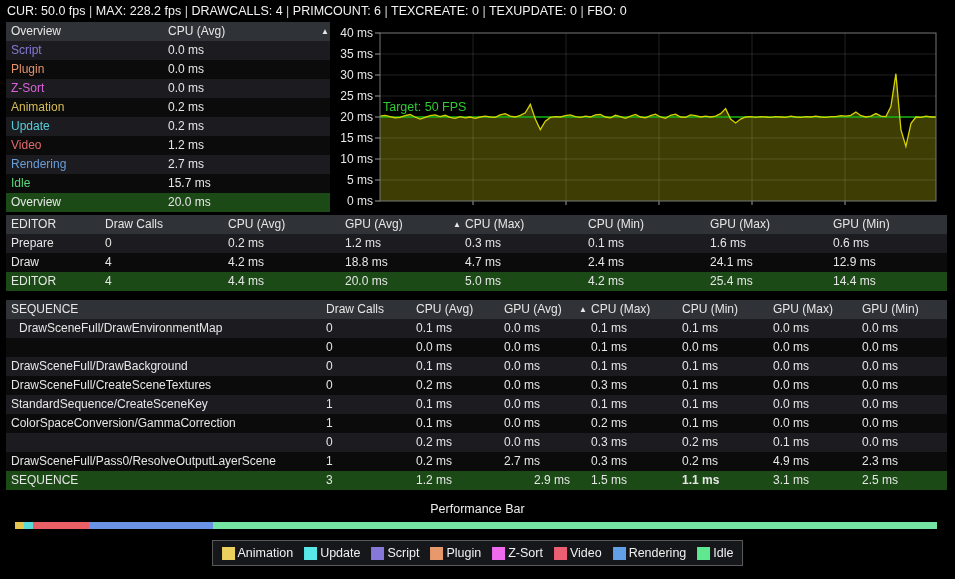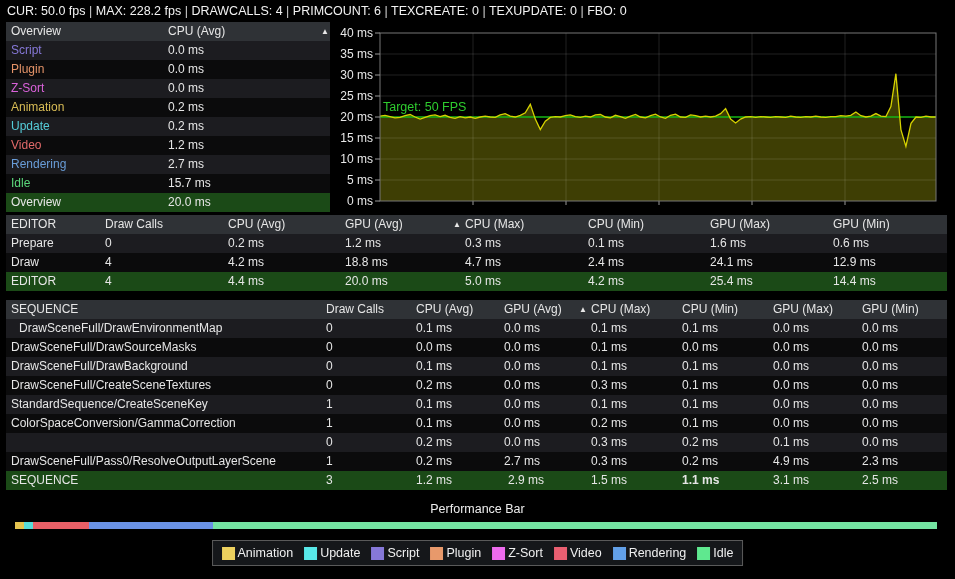--- a/index.html
+++ b/index.html
@@ -193,21 +193,20 @@
         <span style="left: 5px; margin-left: 8px;">DrawSceneFull/DrawEnvironmentMap</span>
         <span style="left: 320px;">0</span>
         <span style="left: 410px;">0.1 ms</span>
         <span style="left: 498px;">0.0 ms</span>
         <span style="left: 585px;">0.1 ms</span>
         <span style="left: 676px;">0.1 ms</span>
         <span style="left: 767px;">0.0 ms</span>
         <span style="left: 856px;">0.0 ms</span>
       </div>
       <div class="prow row-b">
-        <span style="left: 5px;">DrawSceneFull/DrawSourceMasks</span>
         <span style="left: 320px;">0</span>
         <span style="left: 410px;">0.0 ms</span>
         <span style="left: 498px;">0.0 ms</span>
         <span style="left: 585px;">0.1 ms</span>
         <span style="left: 676px;">0.0 ms</span>
         <span style="left: 767px;">0.0 ms</span>
         <span style="left: 856px;">0.0 ms</span>
       </div>
       <div class="prow row-a">
         <span style="left: 5px;">DrawSceneFull/DrawBackground</span>
@@ -265,21 +264,21 @@
         <span style="left: 498px;">2.7 ms</span>
         <span style="left: 585px;">0.3 ms</span>
         <span style="left: 676px;">0.2 ms</span>
         <span style="left: 767px;">4.9 ms</span>
         <span style="left: 856px;">2.3 ms</span>
       </div>
       <div class="prow row-hl" style="background: rgb(27, 74, 23);">
         <span style="left: 5px;">SEQUENCE</span>
         <span style="left: 320px;">3</span>
         <span style="left: 410px;">1.2 ms</span>
-        <span style="left: 502px; text-align: right;">2.9 ms</span>
+        <span style="left: 528px; text-align: right;">2.9 ms</span>
         <span style="left: 585px;">1.5 ms</span>
         <span style="left: 676px; font-weight: bold;">1.1 ms</span>
         <span style="left: 767px;">3.1 ms</span>
         <span style="left: 856px;">2.5 ms</span>
       </div>
     </div>
 
   <div class="perf-title">Performance Bar</div>
   <div class="perf-bar" id="perf-bar">
       <div class="seg" style="width: 1%; background: rgb(229, 196, 79);"></div>

